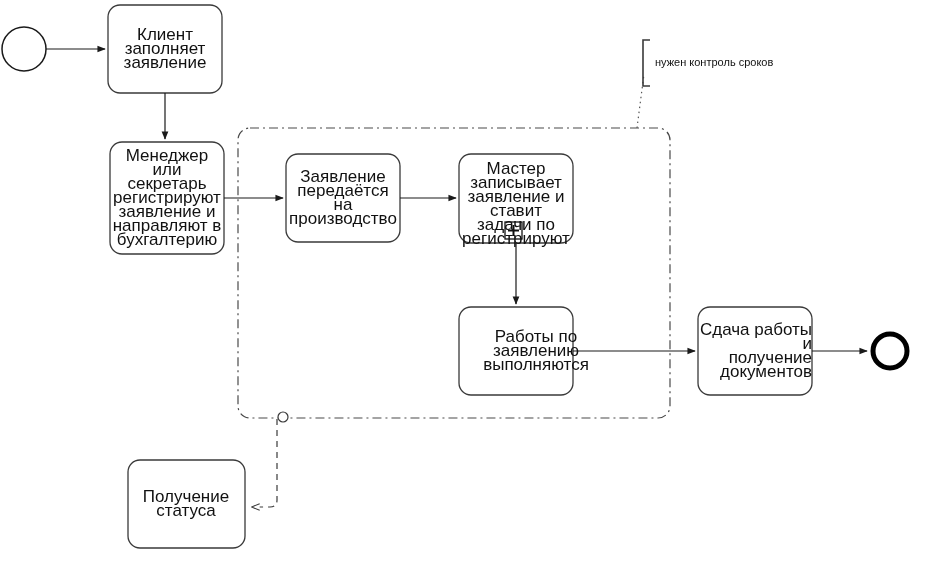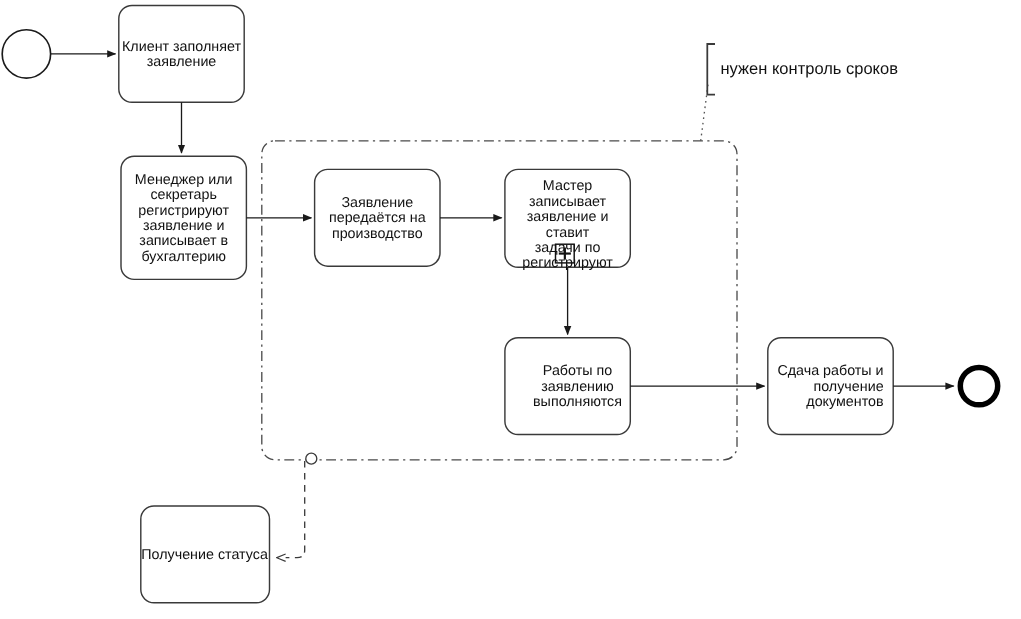--- a/index.html
+++ b/index.html
@@ -22,30 +22,30 @@
     width: 928px;
     height: 563px;
   }
   .task-label {
     position: absolute;
     display: flex;
     align-items: center;
     justify-content: center;
     text-align: center;
     color: #111111;
-    font-size: 13px;
+    font-size: 17px;
     line-height: 14px;
     pointer-events: none;
     white-space: pre-line;
   }
   .task-label.shift-up { align-items: flex-start; padding-top: 8px; }
   .annotation-label {
     position: absolute;
     color: #111111;
-    font-size: 15px;
+    font-size: 11px;
     line-height: 15px;
     white-space: nowrap;
   }
 </style>
 </head>
 <body>
 
 <div id="canvas">
 
   <svg id="bpmn-svg" viewBox="0 0 928 563" xmlns="http://www.w3.org/2000/svg">
@@ -101,33 +101,33 @@
     <path d="M 650 40 L 643 40 L 643 86 L 650 86" fill="none" stroke="#3a3a3a" stroke-width="1.6"></path>
   </svg>
 
   <div class="task-label" style="left:108px; top:5px; width:114px; height:88px;">Клиент заполняет
 заявление</div>
 
   <div class="task-label" style="left:110px; top:142px; width:114px; height:112px;">Менеджер или
 секретарь
 регистрируют
 заявление и
-записывает в
+направляют в
 бухгалтерию</div>
 
   <div class="task-label" style="left:286px; top:154px; width:114px; height:88px;">Заявление
 передаётся на
 производство</div>
 
   <div class="task-label shift-up" style="left:459px; top:154px; width:114px; height:89px;">Мастер записывает
 заявление и ставит
 задачи по
 регистрируют</div>
 
-  <div class="task-label" style="left:459px; top:307px; width:132px; height:88px;">Работы по
+  <div class="task-label" style="left:459px; top:307px; width:132px; height:88px;padding-left:11px;">Работы по
 заявлению
 выполняются</div>
 
   <div class="task-label" style="left:698px; top:307px; width:114px; height:88px;text-align:right;">Сдача работы и
 получение
 документов</div>
 
   <div class="task-label" style="left:128px; top:460px; width:116px; height:88px;">Получение статуса</div>
 
   <div class="annotation-label" style="left:655px; top:55px;">нужен контроль сроков</div>

